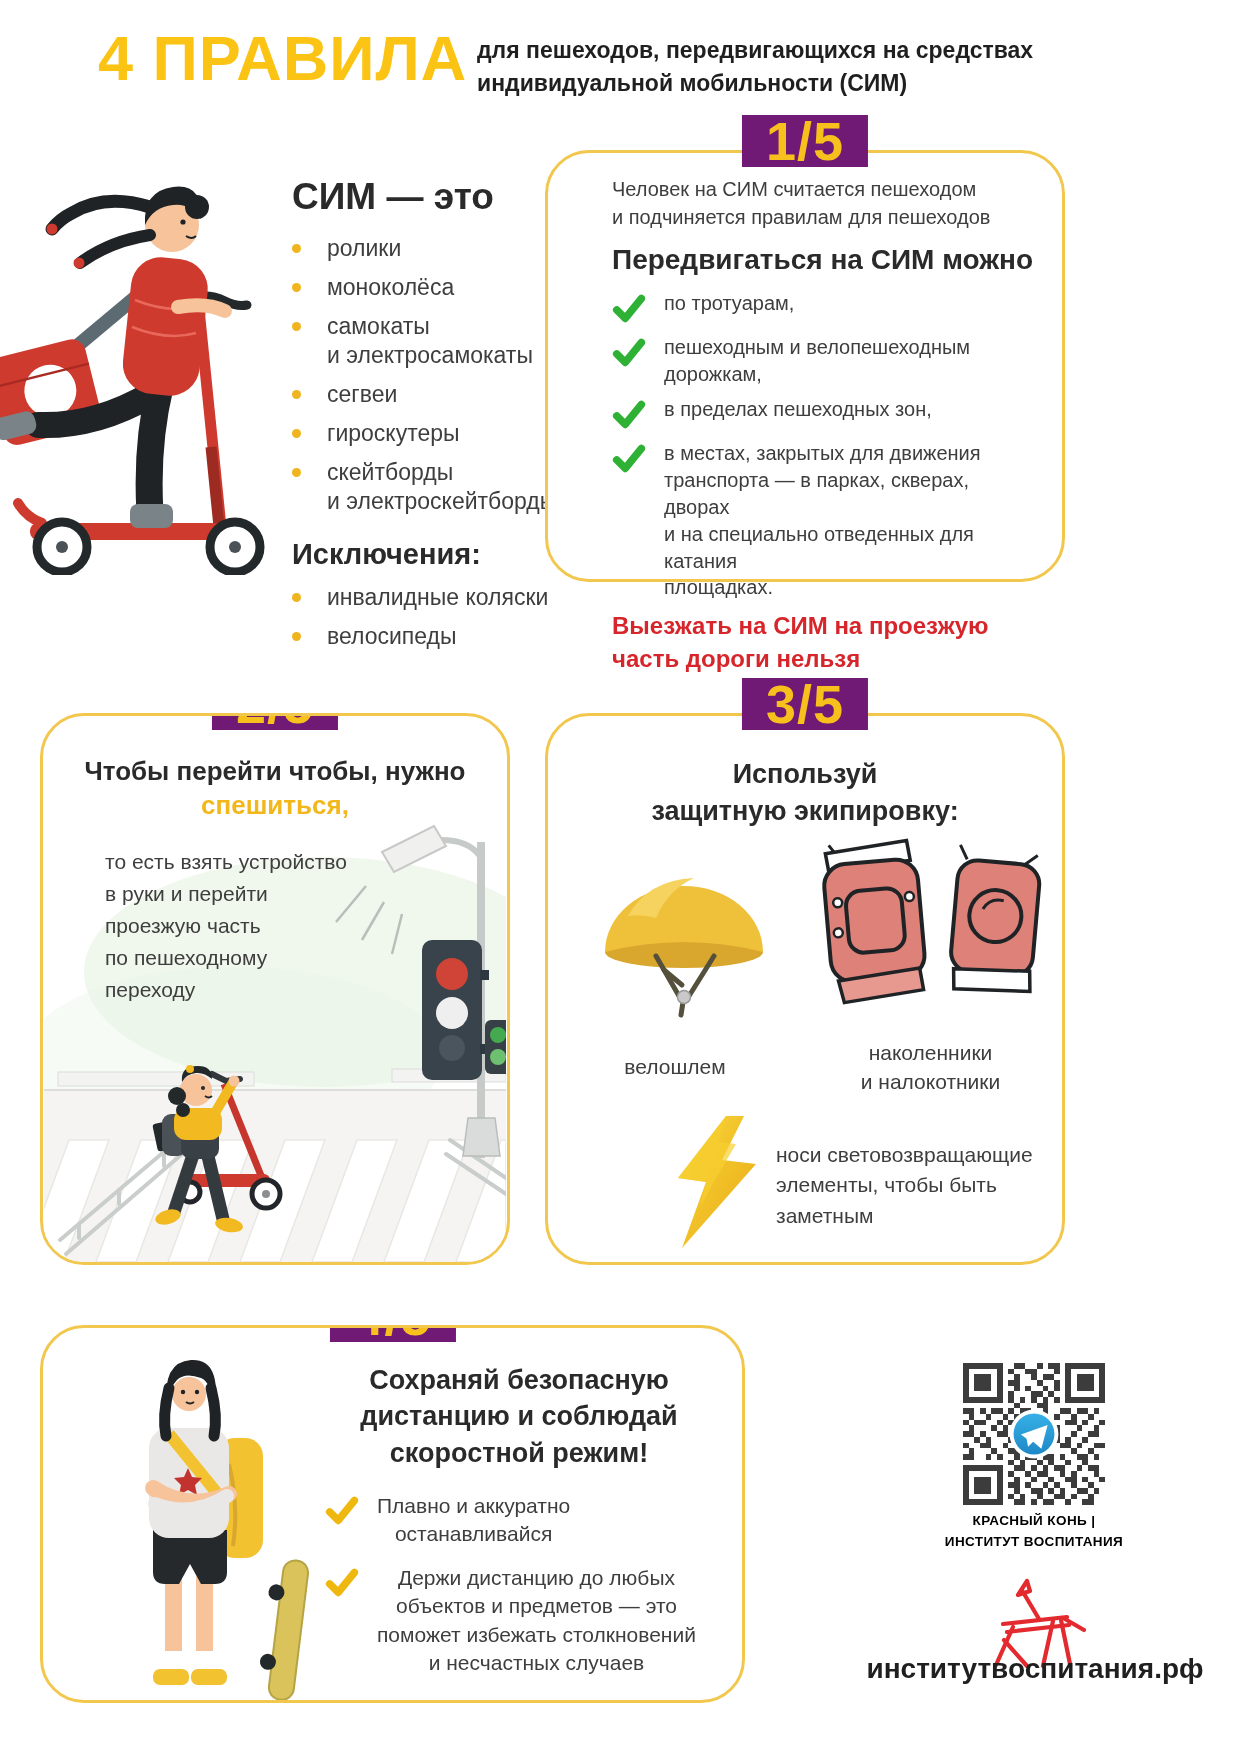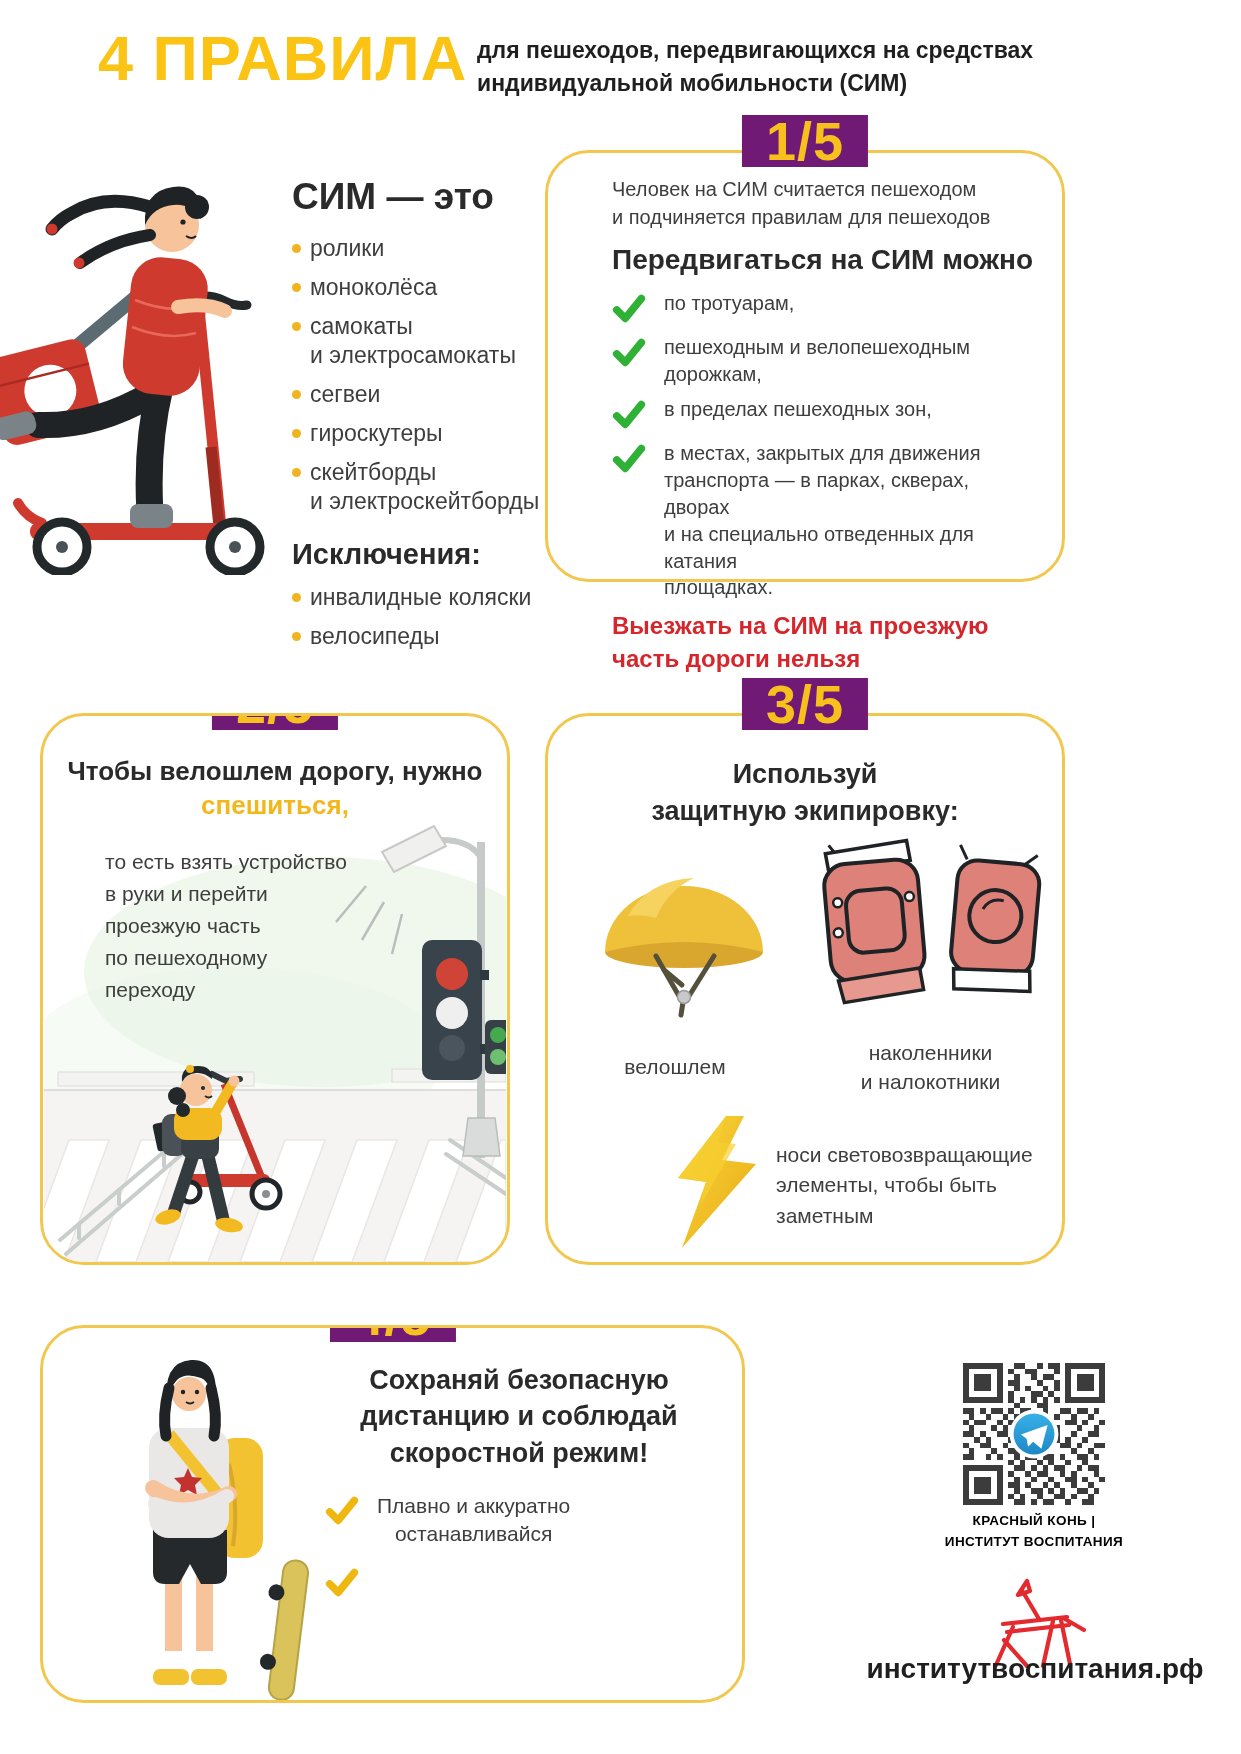--- a/index.html
+++ b/index.html
@@ -7,21 +7,21 @@
   .page{position:relative;width:1241px;height:1754px;background:#fff;overflow:hidden;margin:0 auto;}
   .abs{position:absolute;}
   .pre{white-space:pre-line;}
   .page-title{left:98px;top:22px;font-size:63px;font-weight:800;color:#FBC313;letter-spacing:1px;}
   .page-subtitle{left:477px;top:34px;width:620px;font-size:23px;font-weight:800;color:#1F1F1F;line-height:1.42;}
   
   .sim-block{left:292px;top:176px;width:268px;}
   .sim-heading{font-size:37px;font-weight:800;color:#2A2A2A;margin:0 0 16px 0;}
   .exc-heading{font-size:29px;font-weight:800;color:#2A2A2A;margin:22px 0 12px 0;}
   .dot-list{list-style:none;margin:0;padding:0;}
-  .dot-list li{display:flex;gap:9px;margin-bottom:10px;font-size:23px;line-height:1.26;color:#3E3E3E;}
+  .dot-list li{display:flex;gap:26px;margin-bottom:10px;font-size:23px;line-height:1.26;color:#3E3E3E;}
   .dot{flex:none;width:9px;height:9px;border-radius:50%;background:#F0B41F;margin-top:10px;}
   
   .card{position:absolute;background:#fff;border:3px solid #F2C74E;border-radius:44px;box-sizing:border-box;}
   .badge{position:absolute;top:-38px;left:50%;transform:translateX(-50%);background:#701a75;padding:0 24px;font-size:54px;line-height:52px;font-weight:800;color:#F8C01C;letter-spacing:1px;white-space:nowrap;}
   .check-row{display:flex;gap:16px;margin-bottom:9px;}
   .check-ic{flex:none;width:36px;padding-top:1px;}
   .check-ic svg{width:34px;height:34px;display:block;}
   .check-tx{font-size:20px;line-height:1.34;color:#3E3E3E;}
   
   .c1-inner{padding:22px 26px 0 52px;margin-left:12px;}
@@ -177,21 +177,21 @@
 и на специально отведенных для катания
 площадках.</div>
       </div>
       <div class="c1-warn pre">Выезжать на СИМ на проезжую
 часть дороги нельзя</div>
     </div>
   </div>
 
   <div class="card" style="left:40px;top:713px;width:470px;height:552px;overflow:hidden;">
     <div class="badge">2/5</div>
-    <div class="c2-title">Чтобы велошлем дорогу, нужно</div>
+    <div class="c2-title">Чтобы перейти чтобы, нужно</div>
     <div class="c2-accent">спешиться,</div>
     <div class="abs c2-body pre">то есть взять устройство
 в руки и перейти
 проезжую часть
 по пешеходному
 переходу</div>
     <svg class="abs c2-scene" viewBox="0 0 462 440">
       <ellipse cx="280" cy="150" rx="240" ry="115" fill="#E3F1DE" opacity="0.55"></ellipse>
       <ellipse cx="190" cy="235" rx="210" ry="90" fill="#E9F4E5" opacity="0.4"></ellipse>
       <rect x="0" y="268" width="462" height="172" fill="#F5F4F2"></rect>
@@ -358,20 +358,24 @@
           </span>
         <div class="check-tx pre" style="font-size:21px;">Плавно и аккуратно
 останавливайся</div>
       </div>
       <div class="check-row">
         <span class="check-ic">
             <svg viewBox="0 0 36 36">
               <path d="M5 20 L14 29 L31 8" stroke="#EFB810" stroke-width="8" fill="none" stroke-linecap="round" stroke-linejoin="round"></path>
             </svg>
           </span>
+        <div class="check-tx pre" style="font-size:21px;">Держи дистанцию до любых
+объектов  и предметов — это
+поможет избежать столкновений
+и несчастных случаев</div>
       </div>
     </div>
   </div>
 
   <svg class="abs" style="left:963px;top:1363px;width:142px;height:142px;" viewBox="0 0 25 25" shape-rendering="crispEdges">
     <rect x="0" y="0" width="25" height="25" fill="#FFFFFF"></rect>
     <path fill-rule="evenodd" fill="#3C3C3C" d="M0,0h7v7H0z M1,1h5v5H1z M18,0h7v7h-7z M19,1h5v5h-5z M0,18h7v7H0z M1,19h5v5H1z"></path>
     <path fill="#3C3C3C" d="M2,2h3v3H2z M20,2h3v3h-3z M2,20h3v3H2z"></path>
     <path fill="#3C3C3C" d="M9,0h2v1h-2z M13,0h1v1h-1z M15,0h2v1h-2z M8,1h1v1h-1z M11,1h2v1h-2z M16,1h1v1h-1z M9,2h1v1h-1z M12,2h1v1h-1z M14,2h2v1h-2z M8,3h2v1h-2z M13,3h1v1h-1z M16,3h1v1h-1z M9,4h1v1h-1z M11,4h1v1h-1z M14,4h1v1h-1z M16,4h1v1h-1z M8,5h1v1h-1z M12,5h2v1h-2z M15,5h1v1h-1z M8,6h1v1h-1z M10,6h1v1h-1z M12,6h1v1h-1z M14,6h1v1h-1z M16,6h1v1h-1z M9,7h1v1h-1z M13,7h2v1h-2z M0,8h2v1h-2z M3,8h1v1h-1z M5,8h2v1h-2z M8,8h1v1h-1z M10,8h2v1h-2z M14,8h1v1h-1z M17,8h2v1h-2z M20,8h2v1h-2z M23,8h1v1h-1z M1,9h1v1h-1z M4,9h1v1h-1z M7,9h1v1h-1z M9,9h1v1h-1z M16,9h1v1h-1z M19,9h1v1h-1z M22,9h1v1h-1z M0,10h1v1h-1z M2,10h2v1h-2z M6,10h1v1h-1z M8,10h2v1h-2z M15,10h1v1h-1z M18,10h2v1h-2z M21,10h1v1h-1z M24,10h1v1h-1z M1,11h1v1h-1z M5,11h1v1h-1z M7,11h1v1h-1z M16,11h1v1h-1z M20,11h1v1h-1z M23,11h1v1h-1z M0,12h2v1h-2z M3,12h1v1h-1z M6,12h2v1h-2z M15,12h2v1h-2z M19,12h1v1h-1z M22,12h2v1h-2z M2,13h1v1h-1z M4,13h1v1h-1z M8,13h1v1h-1z M16,13h1v1h-1z M18,13h1v1h-1z M21,13h1v1h-1z M0,14h1v1h-1z M3,14h2v1h-2z M7,14h1v1h-1z M15,14h1v1h-1z M17,14h2v1h-2z M20,14h1v1h-1z M23,14h2v1h-2z M1,15h1v1h-1z M5,15h1v1h-1z M8,15h2v1h-2z M14,15h1v1h-1z M19,15h1v1h-1z M22,15h1v1h-1z M0,16h2v1h-2z M4,16h1v1h-1z M6,16h1v1h-1z M9,16h1v1h-1z M11,16h2v1h-2z M14,16h2v1h-2z M17,16h1v1h-1z M20,16h2v1h-2z M23,16h1v1h-1z M8,17h1v1h-1z M10,17h1v1h-1z M13,17h1v1h-1z M15,17h1v1h-1z M18,17h1v1h-1z M21,17h1v1h-1z M9,18h2v1h-2z M12,18h1v1h-1z M14,18h1v1h-1z M16,18h2v1h-2z M20,18h1v1h-1z M22,18h2v1h-2z M8,19h1v1h-1z M11,19h1v1h-1z M13,19h2v1h-2z M17,19h1v1h-1z M19,19h1v1h-1z M23,19h1v1h-1z M9,20h1v1h-1z M12,20h1v1h-1z M15,20h1v1h-1z M18,20h2v1h-2z M21,20h1v1h-1z M24,20h1v1h-1z M8,21h2v1h-2z M11,21h1v1h-1z M14,21h1v1h-1z M16,21h1v1h-1z M19,21h1v1h-1z M22,21h1v1h-1z M9,22h1v1h-1z M12,22h2v1h-2z M15,22h1v1h-1z M17,22h1v1h-1z M20,22h2v1h-2z M23,22h1v1h-1z M8,23h1v1h-1z M10,23h1v1h-1z M13,23h1v1h-1z M16,23h2v1h-2z M19,23h1v1h-1z M22,23h1v1h-1z M9,24h2v1h-2z M12,24h1v1h-1z M14,24h2v1h-2z M18,24h1v1h-1z M21,24h2v1h-2z"></path>
     <g shape-rendering="auto">

